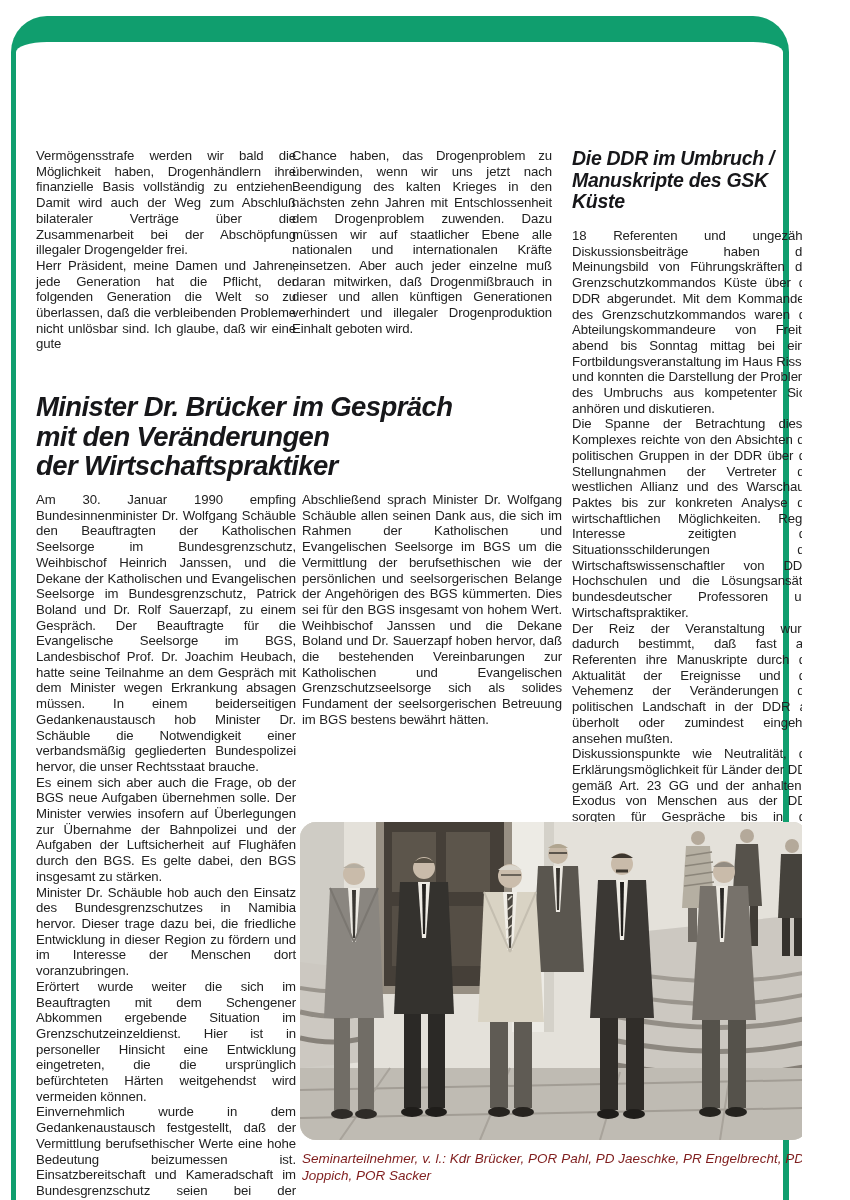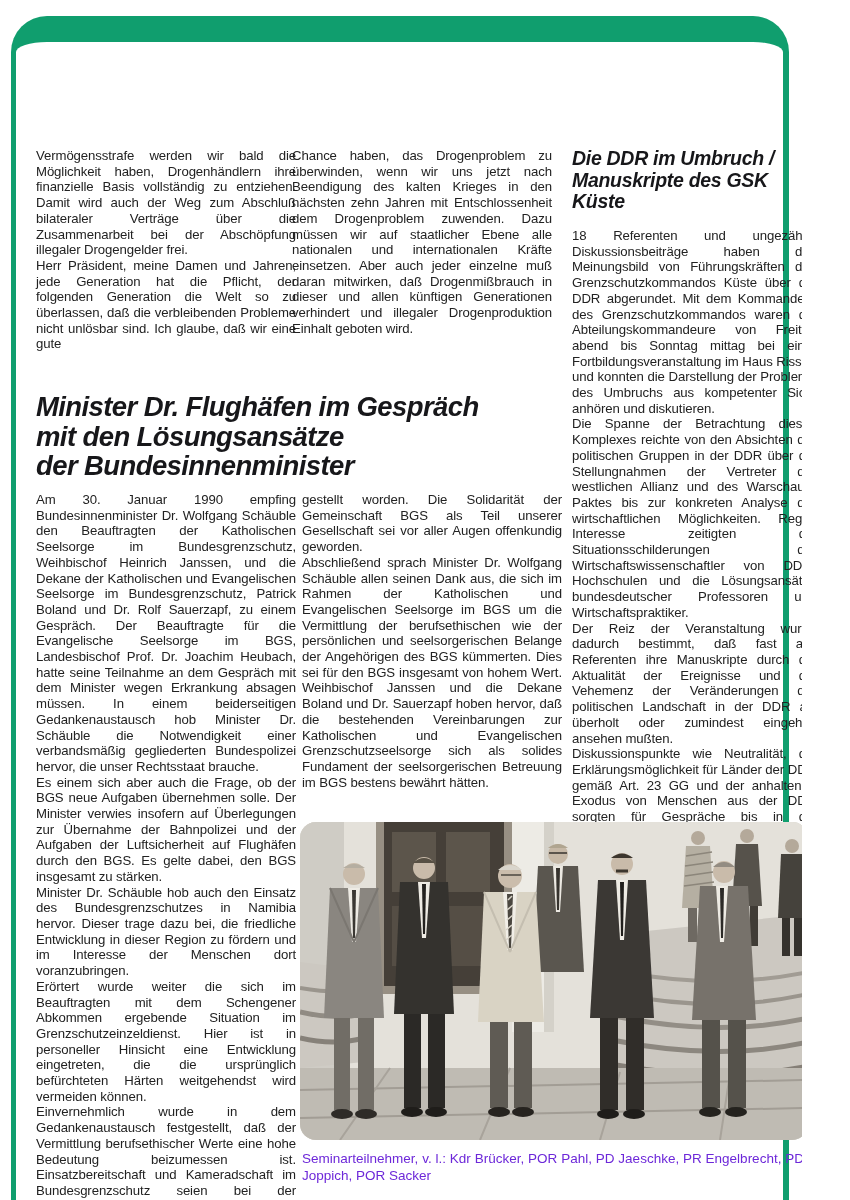--- a/index.html
+++ b/index.html
@@ -52,21 +52,21 @@
   }
   .ddr-body{left:572px;top:228px;width:244px;}
   .photo{
     position:absolute;left:300px;top:822px;width:508px;height:318px;
     border-radius:16px;overflow:hidden;background:#dcd8d1;
   }
   .photo svg{display:block;width:100%;height:100%;}
   .caption{
     position:absolute;left:302px;top:1150px;width:502px;
     font-size:13.5px;line-height:17px;
-    color:#6d28d9;
+    font-style:italic;color:#7f1d1d;
     text-align:justify;
   }
   .page-num{
     position:absolute;left:817px;top:1182px;
     font-size:11px;font-weight:bold;color:#1d1d1d;
   }
 </style>
 </head>
 <body>
 
@@ -88,34 +88,33 @@
     <div>Küste</div>
   </div>
   <div class="col ddr-body">
     <p>18 Referenten und ungezählte Diskussionsbeiträge haben das Meinungsbild von Führungskräften des Grenzschutzkommandos Küste über die DDR abgerundet. Mit dem Kommandeur des Grenzschutzkommandos waren die Abteilungskommandeure von Freitag abend bis Sonntag mittag bei einer Fortbildungsveranstaltung im Haus Rissen und konnten die Darstellung der Probleme des Umbruchs aus kompetenter Sicht anhören und diskutieren.</p>
     <p>Die Spanne der Betrachtung dieses Komplexes reichte von den Absichten der politischen Gruppen in der DDR über die Stellungnahmen der Vertreter der westlichen Allianz und des Warschauer Paktes bis zur konkreten Analyse der wirtschaftlichen Möglichkeiten. Reges Interesse zeitigten die Situationsschilderungen der Wirtschaftswissenschaftler von DDR-Hochschulen und die Lösungsansätze bundesdeutscher Professoren und Wirtschaftspraktiker.</p>
     <p>Der Reiz der Veranstaltung wurde dadurch bestimmt, daß fast alle Referenten ihre Manuskripte durch die Aktualität der Ereignisse und die Vehemenz der Veränderungen der politischen Landschaft in der DDR als überholt oder zumindest eingeholt ansehen mußten.</p>
     <p>Diskussionspunkte wie Neutralität, die Erklärungsmöglichkeit für Länder der DDR gemäß Art. 23 GG und der anhaltende Exodus von Menschen aus der DDR sorgten für Gespräche bis in die Nachtstunden. Alle Teilnehmer waren sich einig darüber,</p>
   </div>
 
   <div class="headline-main">
-    <div>Minister Dr. Flughäfen im Gespräch</div>
-    <div>mit den Lösungsansätze</div>
-    <div>der Bundesinnenminister</div>
+    <div>Minister Dr. Brücker im Gespräch</div>
+    <div>mit den Veränderungen</div>
+    <div>der Wirtschaftspraktiker</div>
   </div>
 
   <div class="col" style="left:36px;top:492px;">
     <p>Am 30. Januar 1990 empfing Bundesinnenminister Dr. Wolfgang Schäuble den Beauftragten der Katholischen Seelsorge im Bundesgrenzschutz, Weihbischof Heinrich Janssen, und die Dekane der Katholischen und Evangelischen Seelsorge im Bundesgrenzschutz, Patrick Boland und Dr. Rolf Sauerzapf, zu einem Gespräch. Der Beauftragte für die Evangelische Seelsorge im BGS, Landesbischof Prof. Dr. Joachim Heubach, hatte seine Teilnahme an dem Gespräch mit dem Minister wegen Erkrankung absagen müssen. In einem beiderseitigen Gedankenaustausch hob Minister Dr. Schäuble die Notwendigkeit einer verbandsmäßig gegliederten Bundespolizei hervor, die unser Rechtsstaat brauche.</p>
     <p>Es einem sich aber auch die Frage, ob der BGS neue Aufgaben übernehmen solle. Der Minister verwies insofern auf Überlegungen zur Übernahme der Bahnpolizei und der Aufgaben der Luftsicherheit auf Flughäfen durch den BGS. Es gelte dabei, den BGS insgesamt zu stärken.</p>
     <p>Minister Dr. Schäuble hob auch den Einsatz des Bundesgrenzschutzes in Namibia hervor. Dieser trage dazu bei, die friedliche Entwicklung in dieser Region zu fördern und im Interesse der Menschen dort voranzubringen.</p>
     <p>Erörtert wurde weiter die sich im Beauftragten mit dem Schengener Abkommen ergebende Situation im Grenzschutzeinzeldienst. Hier ist in personeller Hinsicht eine Entwicklung eingetreten, die die ursprünglich befürchteten Härten weitgehendst wird vermeiden können.</p>
     <p>Einvernehmlich wurde in dem Gedankenaustausch festgestellt, daß der Vermittlung berufsethischer Werte eine hohe Bedeutung beizumessen ist. Einsatzbereitschaft und Kameradschaft im Bundesgrenzschutz seien bei der Bewältigung der Übersiedlerwelle eindrucksvoll unter Beweis</p>
   </div>
   <div class="col" style="left:302px;top:492px;">
-    <p>gestellt worden. Die Solidarität der Gemeinschaft BGS als Teil unserer Gesellschaft sei vor aller Augen offenkundig geworden.</p>
     <p>Abschließend sprach Minister Dr. Wolfgang Schäuble allen seinen Dank aus, die sich im Rahmen der Katholischen und Evangelischen Seelsorge im BGS um die Vermittlung der berufsethischen wie der persönlichen und seelsorgerischen Belange der Angehörigen des BGS kümmerten. Dies sei für den BGS insgesamt von hohem Wert. Weihbischof Janssen und die Dekane Boland und Dr. Sauerzapf hoben hervor, daß die bestehenden Vereinbarungen zur Katholischen und Evangelischen Grenzschutzseelsorge sich als solides Fundament der seelsorgerischen Betreuung im BGS bestens bewährt hätten.</p>
   </div>
 
   <div class="photo">
     <svg viewBox="0 0 508 318" preserveAspectRatio="none">
 
       <rect width="508" height="318" fill="#dedad3"></rect>
       <rect width="508" height="250" fill="#e4e1da"></rect>
       <rect x="0" y="0" width="44" height="252" fill="#cfccc5"></rect>
 

